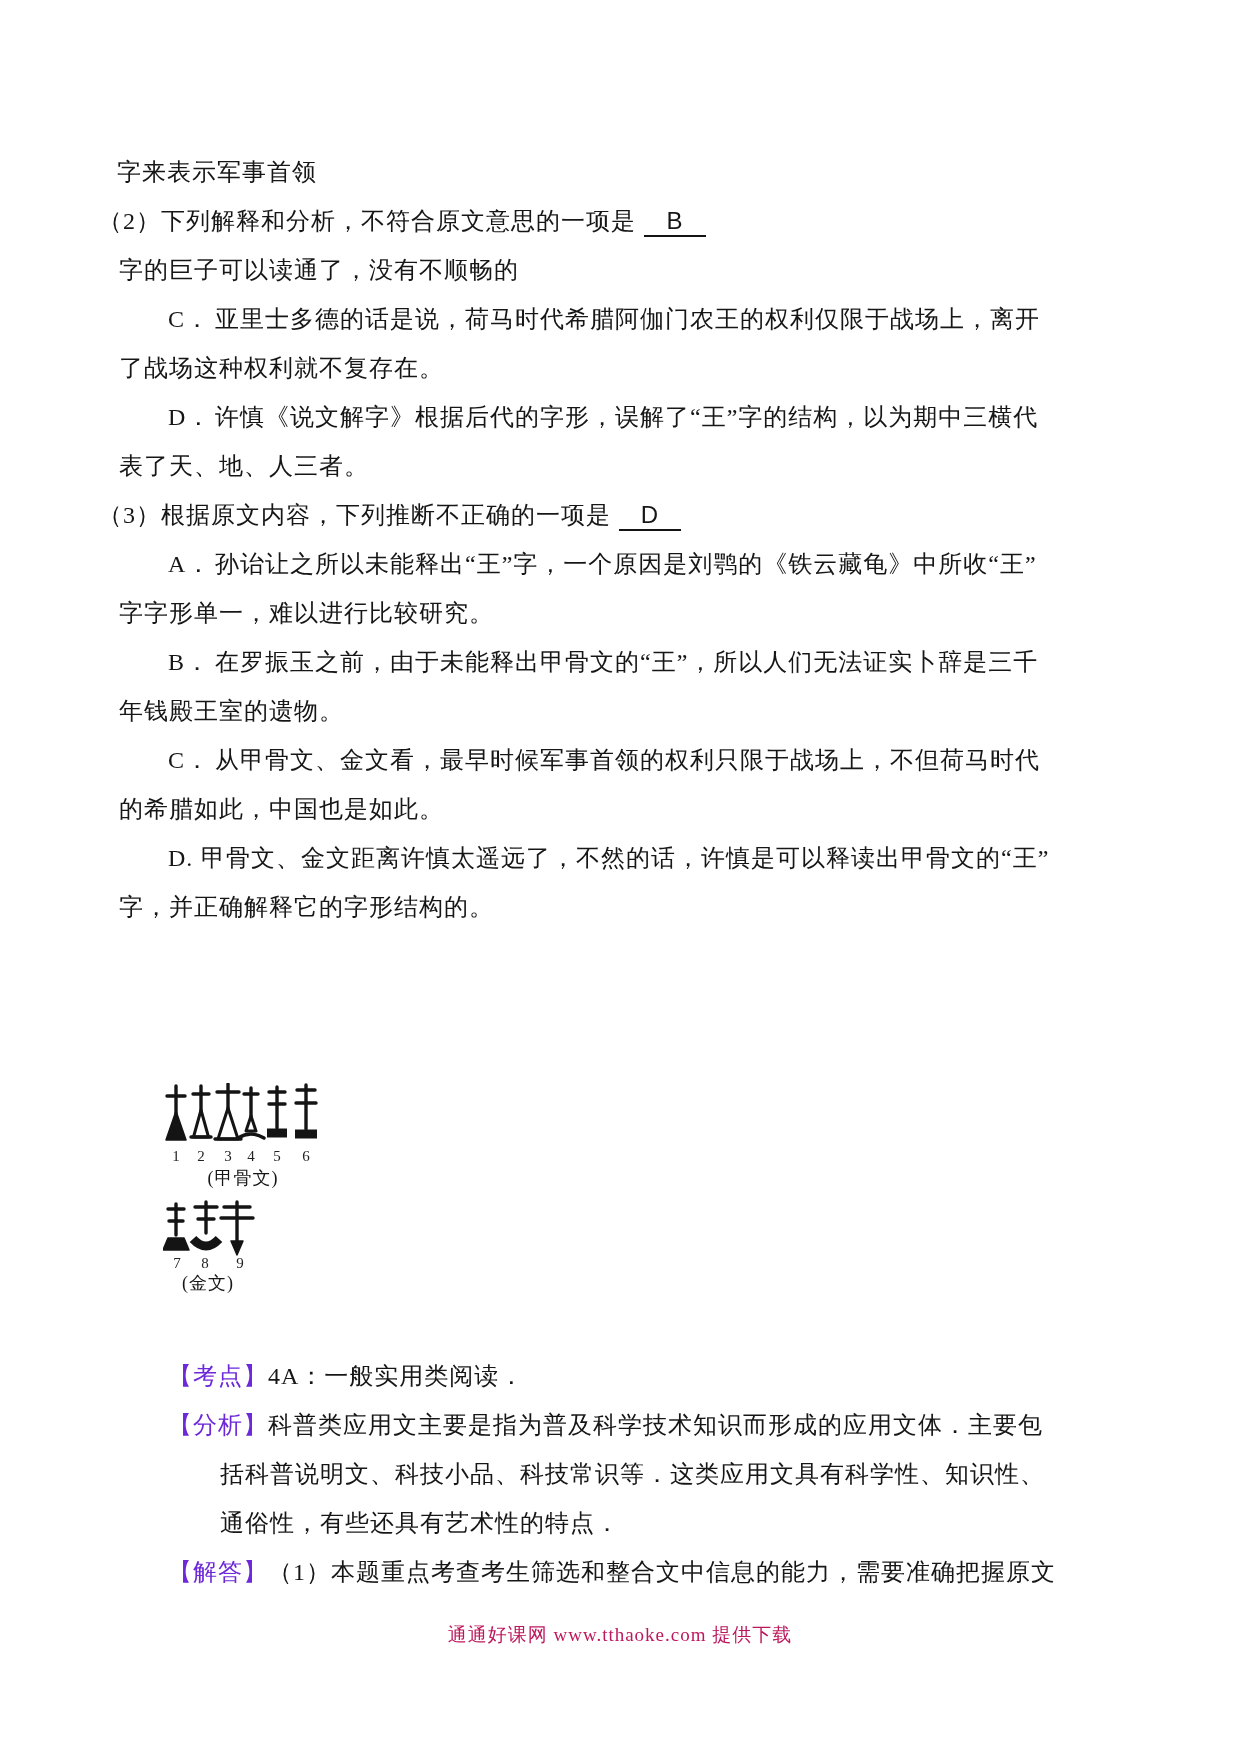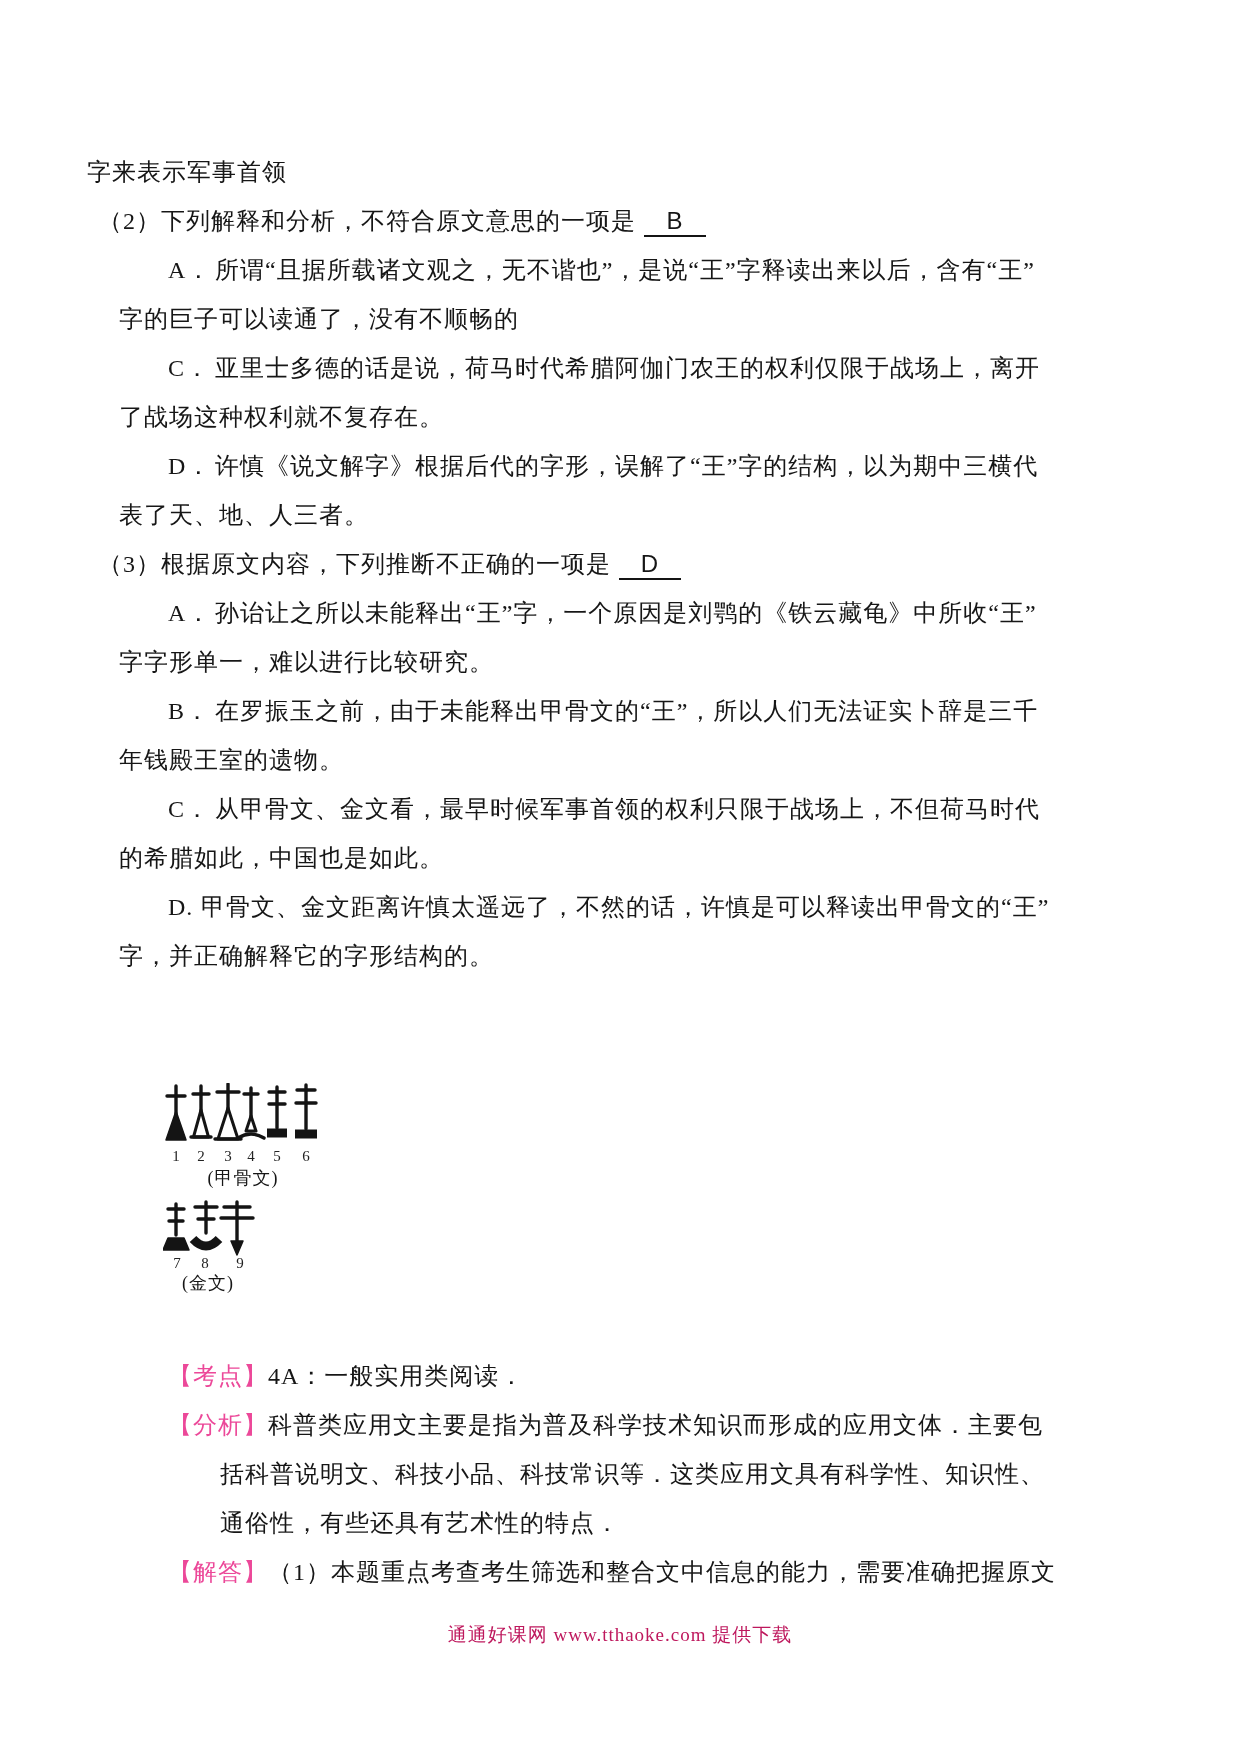--- a/index.html
+++ b/index.html
@@ -1,31 +1,31 @@
 <!DOCTYPE html>
 <html><head>
 <meta charset="utf-8">
 <style>
   html,body{margin:0;padding:0;background:#ffffff;}
   .page{position:relative;width:1240px;height:1754px;background:#ffffff;overflow:hidden;
         color:#161616;font-family:"Liberation Serif","DejaVu Serif",serif;}
   .block{position:absolute;left:0;width:100%;}
   .line{height:49px;line-height:49px;font-size:24px;letter-spacing:1px;white-space:nowrap;}
-  .l-first{padding-left:87px;}
+  .l-first{padding-left:117px;}
   .l-cont{padding-left:119px;}
   .l-stem{padding-left:98px;}
   .l-opt{padding-left:168px;}
   .l-tag{padding-left:168px;}
   .l-cont2{padding-left:220px;}
   .opt-label{display:inline-block;width:47px;}
   .opt-label.narrow{width:33px;}
   .blank{display:inline-block;min-width:28px;padding:0 17px;margin-left:8px;
          border-bottom:2px solid #141414;text-align:center;line-height:28px;
          font-family:"Liberation Sans","DejaVu Sans",sans-serif;}
-  .tag{color:#ec4899;}
+  .tag{color:#6d28d9;}
   .figure{position:absolute;left:163px;top:1083px;}
   .fig-stroke{stroke:#141414;stroke-width:3.4;stroke-linecap:round;fill:none;}
   .fig-thick{stroke:#141414;stroke-width:9;stroke-linecap:butt;fill:none;}
   .fig-fill{fill:#141414;stroke:#141414;stroke-width:1.5;stroke-linejoin:round;}
   .fig-outline{fill:none;stroke:#141414;stroke-width:3;stroke-linejoin:round;}
   .fig-num{font-size:15px;fill:#222222;font-family:"Liberation Serif","DejaVu Serif",serif;}
   .fig-label{font-size:18px;fill:#161616;letter-spacing:1px;font-family:"Liberation Serif","DejaVu Serif",serif;}
   .footer{position:absolute;top:1622px;left:0;width:100%;text-align:center;
           font-size:19px;letter-spacing:1px;color:#be185d;}
 </style>
@@ -35,23 +35,20 @@
 <div class="page">
 
   <div class="block" style="top:148px">
 
     <div class="line l-first">字来表示军事首领</div>
 
     <div class="line l-stem">
       <span>（2）下列解释和分析，不符合原文意思的一项是</span><span class="blank">B</span>
     </div>
 
-    <div class="line l-opt">
-      <span class="opt-label">A．</span><span>所谓“且据所载诸文观之，无不谐也”，是说“王”字释读出来以后，含有“王”</span>
-    </div>
     <div class="line l-cont">字的巨子可以读通了，没有不顺畅的</div>
 
 
     <div class="line l-opt">
       <span class="opt-label">C．</span><span>亚里士多德的话是说，荷马时代希腊阿伽门农王的权利仅限于战场上，离开</span>
     </div>
     <div class="line l-cont">了战场这种权利就不复存在。</div>
 
     <div class="line l-opt">
       <span class="opt-label">D．</span><span>许慎《说文解字》根据后代的字形，误解了“王”字的结构，以为期中三横代</span>

